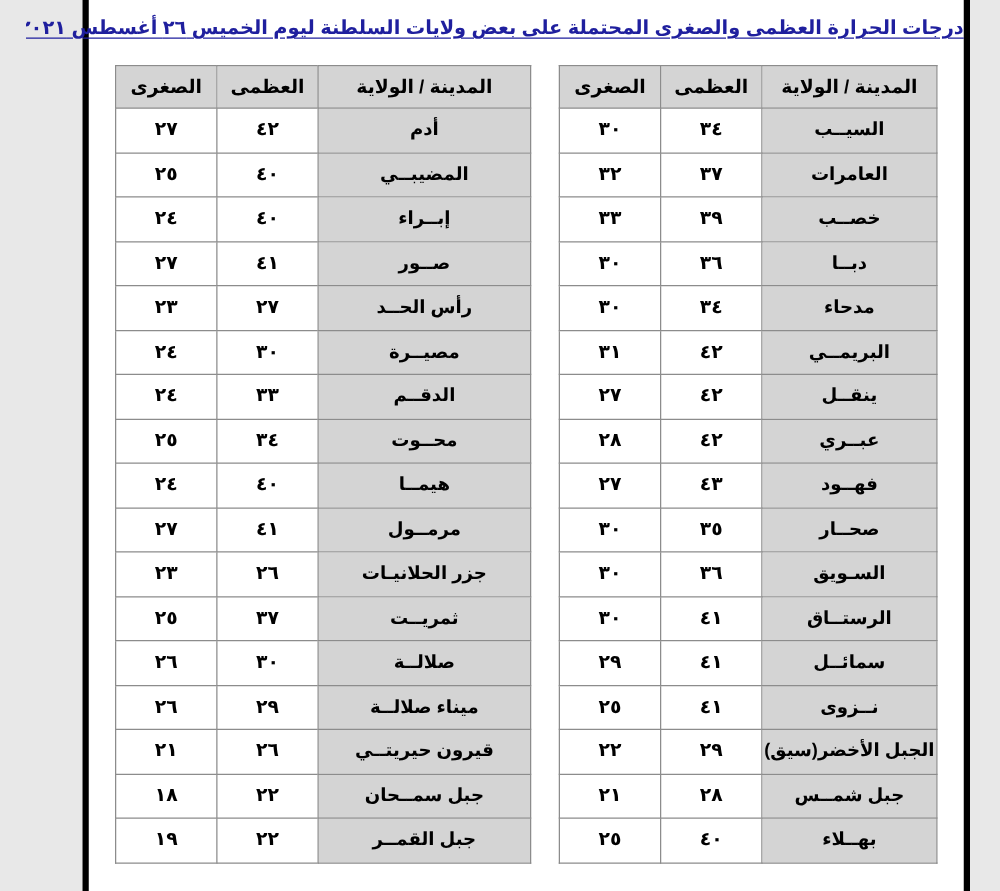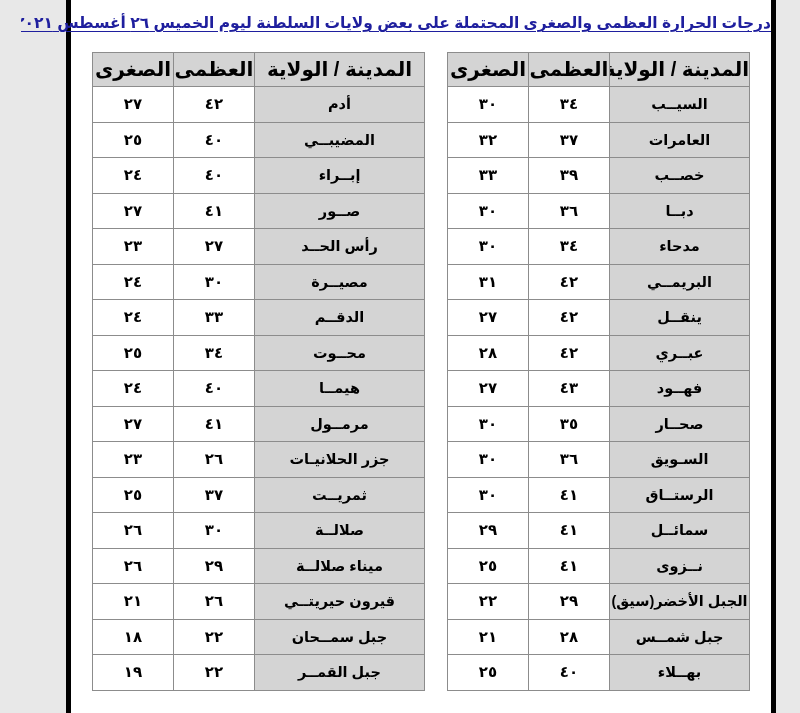--- a/index.html
+++ b/index.html
@@ -82,21 +82,21 @@
     color: #000000;
     padding: 0;
     height: 34.5px;
     line-height: 34.5px;
     overflow: hidden;
     white-space: nowrap;
   }
 
   table.temp-table th {
     background: #d4d4d4;
-    font-size: 20px;
+    font-size: 15px;
     height: 33px;
     line-height: 33px;
   }
 
   table.temp-table td.city-cell {
     background: #d4d4d4;
     font-size: 14.5px;
   }
 
   table.temp-table td.val-cell {

